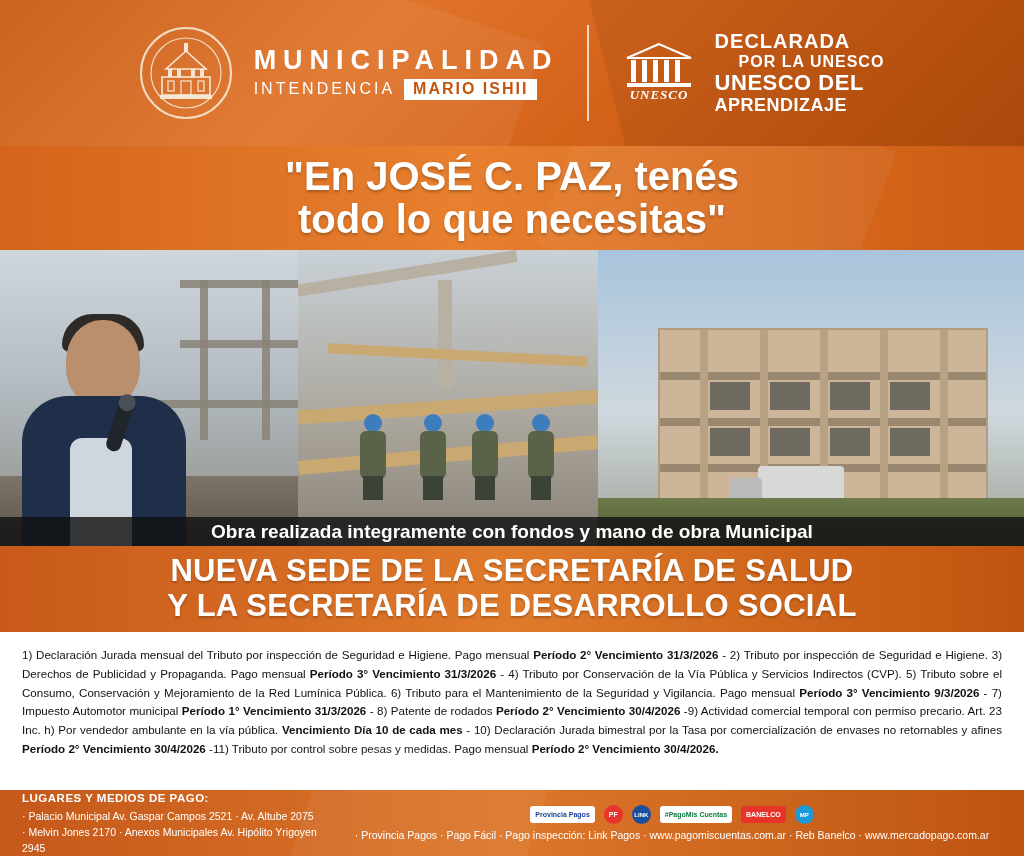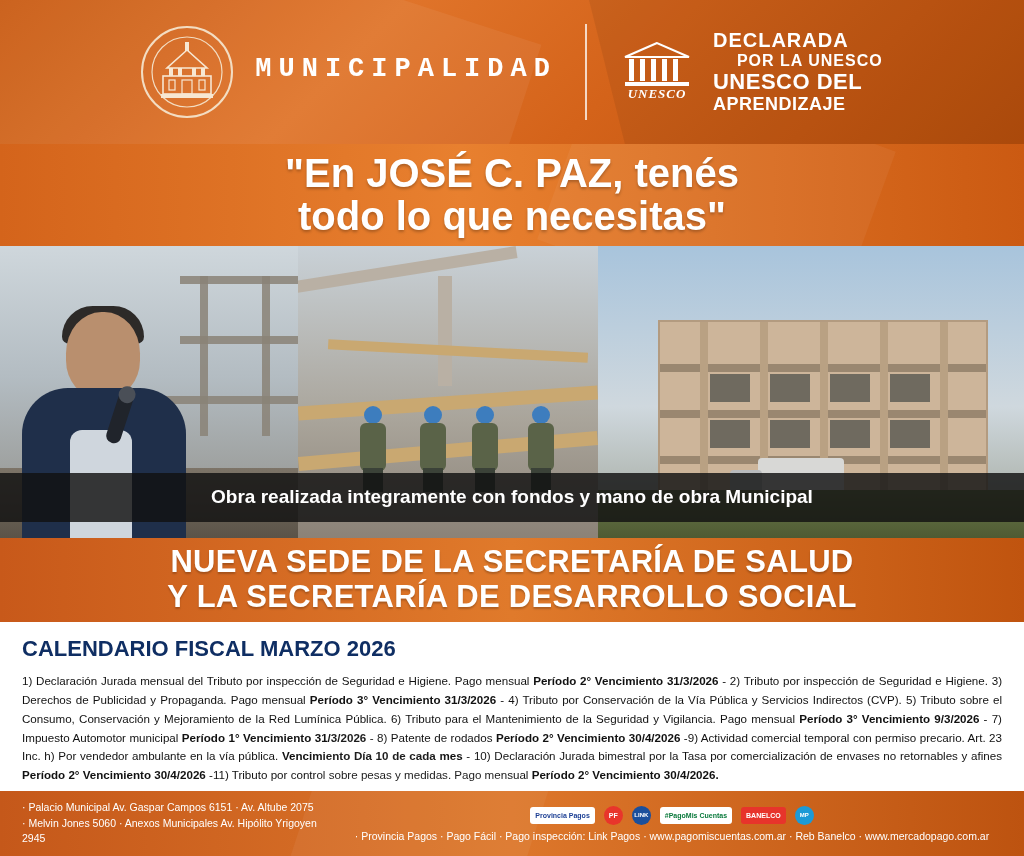--- a/index.html
+++ b/index.html
@@ -55,21 +55,20 @@
     border: 2px solid #f3ddc2;
     border-radius: 50%;
     display: flex; align-items: center; justify-content: center;
     flex: 0 0 auto;
   }
   .crest svg { display: block; }
   .muni-text { color: #ffffff; line-height: 1; }
   .muni-top {
     font-size: 27px; font-weight: bold; letter-spacing: 7px;
     margin-bottom: 5px;
-    font-family: Liberation Mono, monospace;
   }
   .muni-mid {
     font-size: 43px; font-weight: bold; letter-spacing: 1.5px;
     margin-bottom: 6px;
   }
   .muni-bot {
     display: flex; align-items: center; gap: 9px;
     font-size: 16px; letter-spacing: 3px;
   }
   .muni-bot .ishii {
@@ -229,22 +228,22 @@
   .truck {
     position:absolute; left: 160px; bottom: 40px; width: 86px; height: 40px;
     background:#d8d8d6; border-radius: 4px;
   }
   .truck:after{
     content:""; position:absolute; left: -28px; bottom: 0; width: 32px; height: 28px;
     background:#b9bbbd; border-radius:4px;
   }
 
   .caption-band {
-    position: absolute; left: 0; right: 0; bottom: 16px;
-    height: 49px;
+    position: absolute; left: 0; right: 0; bottom: 0;
+    height: 29px;
     background: rgba(17,17,17,0.82);
     display: flex; align-items: center; justify-content: center;
   }
   .caption-band span {
     color: #ffffff; font-size: 19px; font-weight: bold;
   }
 
   
   .title-band {
     height: 86px;
@@ -342,20 +341,24 @@
           <rect x="43" y="34" width="4" height="8" fill="#f7e7d2"></rect>
           <rect x="52" y="34" width="4" height="8" fill="#f7e7d2"></rect>
           <rect x="20" y="46" width="6" height="10" fill="none" stroke="#f7e7d2" stroke-width="1.2"></rect>
           <rect x="33" y="46" width="10" height="14" fill="none" stroke="#f7e7d2" stroke-width="1.2"></rect>
           <rect x="50" y="46" width="6" height="10" fill="none" stroke="#f7e7d2" stroke-width="1.2"></rect>
         </svg>
       </div>
 
       <div class="muni-text">
         <div class="muni-top">MUNICIPALIDAD</div>
+        <div class="muni-bot">
+          <span>INTENDENCIA</span>
+          <span class="ishii">MARIO ISHII</span>
+        </div>
       </div>
 
       <div class="divider-v"></div>
 
       <div class="unesco">
         <div class="unesco-logo">
           <svg width="84" height="62" viewBox="0 0 84 62" aria-hidden="true">
             <polygon points="42,4 10,18 74,18" fill="none" stroke="#ffffff" stroke-width="2"></polygon>
             <rect x="14" y="20" width="5" height="22" fill="#ffffff"></rect>
             <rect x="25" y="20" width="5" height="22" fill="#ffffff"></rect>
@@ -462,30 +465,30 @@
       <span>Obra realizada integramente con fondos y mano de obra Municipal</span>
     </div>
   </div>
 
   <div class="title-band">
     <div class="t1">NUEVA SEDE DE LA SECRETARÍA DE SALUD</div>
     <div class="t2">Y LA SECRETARÍA DE DESARROLLO SOCIAL</div>
   </div>
 
   <div class="calendar">
-    <div class="cal-title">CALENDARIO FISCAL MARZO 2026</div>
     <div class="cal-body">
       <span>1) Declaración Jurada mensual del Tributo por inspección de Seguridad e Higiene. Pago mensual <b>Período 2° Vencimiento 31/3/2026</b> - </span><span>2) Tributo por inspección de Seguridad e Higiene. </span><span>3) Derechos de Publicidad y Propaganda. Pago mensual <b>Período 3° Vencimiento 31/3/2026</b> - </span><span>4) Tributo por Conservación de la Vía Pública y Servicios Indirectos (CVP). </span><span>5)  Tributo sobre el Consumo, Conservación y Mejoramiento de la Red Lumínica Pública. </span><span>6) Tributo para el Mantenimiento de la Seguridad y Vigilancia. Pago mensual <b>Período 3°  Vencimiento 9/3/2026</b> - </span><span>7) Impuesto Automotor municipal <b>Período 1° Vencimiento 31/3/2026</b> - </span><span>8) Patente de rodados <b>Período 2° Vencimiento 30/4/2026</b> -</span><span>9) Actividad comercial temporal con permiso precario. Art. 23 Inc. h) Por vendedor ambulante en la vía pública. <b>Vencimiento Día 10 de cada mes</b> - </span><span>10) Declaración Jurada bimestral por la Tasa por comercialización de envases no retornables y afines <b>Período 2° Vencimiento 30/4/2026</b> </span><span>-11) Tributo por control sobre pesas y medidas. Pago mensual <b>Período 2°  Vencimiento 30/4/2026.</b></span>
     </div>
   </div>
 
   <div class="footer">
     <div class="pay-places">
-      <div>· Palacio Municipal Av. Gaspar Campos 6151  ·  Av. Altube 2075</div>
-      <div>· Melvin Jones 5060  ·  Anexos Municipales Av. Hipólito Yrigoyen 2945</div>
+      <div class="ttl">LUGARES Y MEDIOS DE PAGO:</div>
+      <div>· Palacio Municipal Av. Gaspar Campos 2521  ·  Av. Altube 2075</div>
+      <div>· Melvin Jones 2170  ·  Anexos Municipales Av. Hipólito Yrigoyen 2945</div>
     </div>
 
     <div class="pay-logos">
       <div class="logo-row">
         <span class="lg prov">Provincia Pagos</span>
         <span class="lg pf">PF</span>
         <span class="lg link">LINK</span>
         <span class="lg pmc">#PagoMis Cuentas</span>
         <span class="lg banelco">BANELCO</span>
         <span class="lg mp">MP</span>

